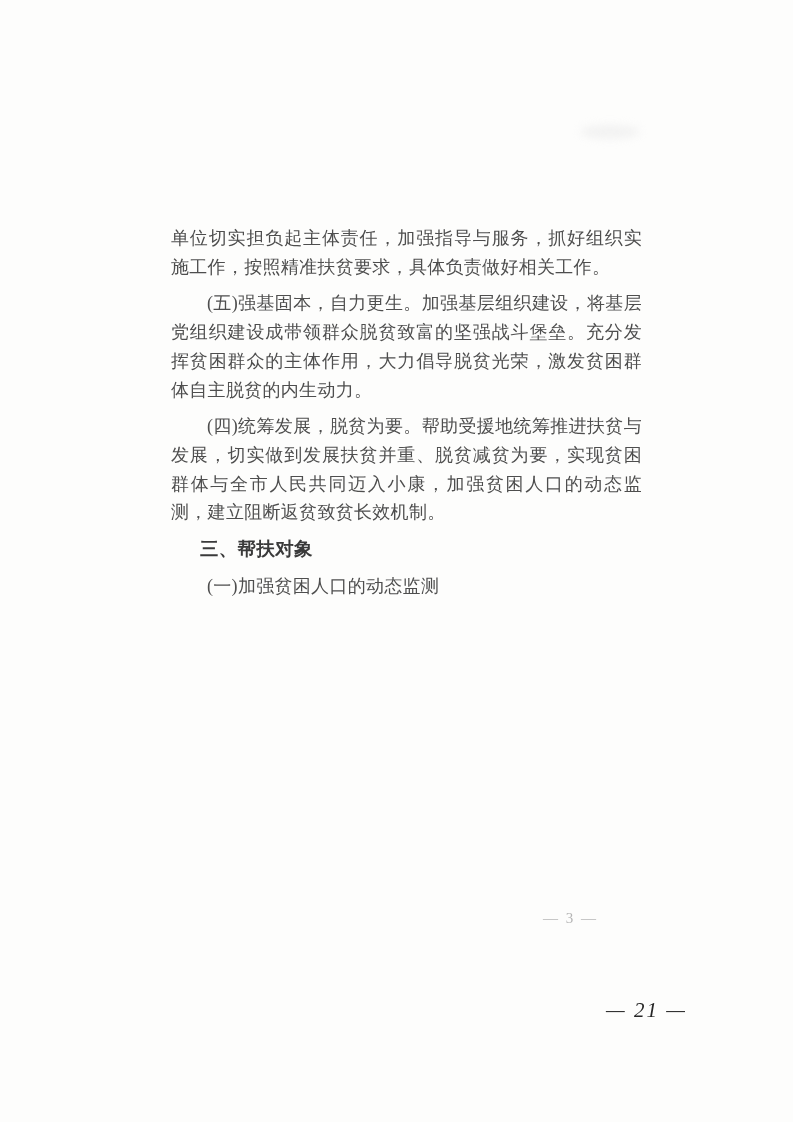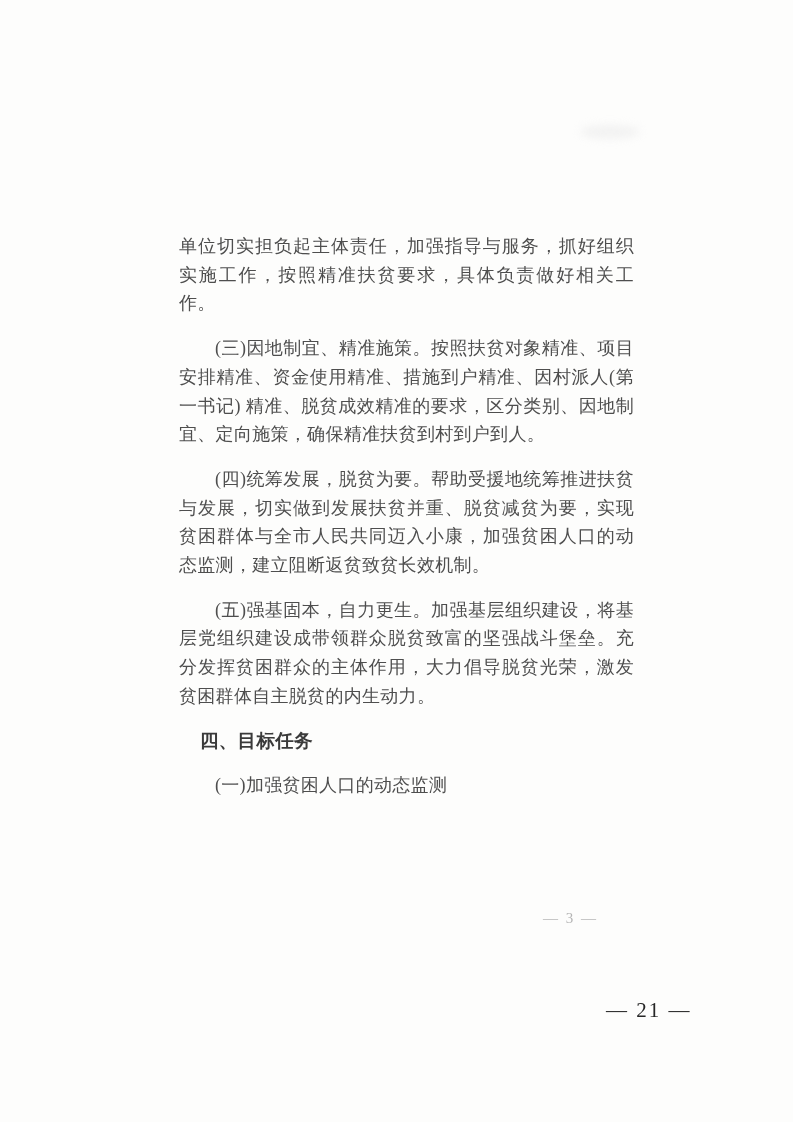--- a/index.html
+++ b/index.html
@@ -31,21 +31,21 @@
     left: 163px;
     top: 216px;
     width: 487px;
     color: #4e4e4e;
     font-size: 18px;
     line-height: 28.7px;
     text-align: justify;
     letter-spacing: 0.3px;
   }
   .doc p {
-    margin: 16px;
+    margin: 8px;
     text-indent: 2em;
   }
   .doc p.cont {
     text-indent: 0;
   }
   .doc h3 {
     margin: 0;
     text-indent: 2em;
     font-size: 18.5px;
     line-height: 28.7px;
@@ -66,30 +66,30 @@
   }
   .pn-outer {
     position: absolute;
     left: 606px;
     top: 996px;
     font-size: 21px;
     line-height: 28px;
     color: #262626;
     letter-spacing: 2px;
     font-family: "Liberation Serif", "DejaVu Serif", serif;
+    font-style: italic;
   }
 </style>
 </head>
 <body>
 
 <div class="smudge"></div>
 
 <div class="doc">
   <p class="cont">单位切实担负起主体责任，加强指导与服务，抓好组织实施工作，按照精准扶贫要求，具体负责做好相关工作。</p>
-  <p>(三)因地制宜、精准施策。按照扶贫对象精准、项目安排精准、资金使用精准、措施到户精准、因村派人(第一书记) 精准、脱贫成效精准的要求，区分类别、因地制宜、定向施策，确保精准扶贫到村到户到人。</p>
+  <p>(五)强基固本，自力更生。加强基层组织建设，将基层党组织建设成带领群众脱贫致富的坚强战斗堡垒。充分发挥贫困群众的主体作用，大力倡导脱贫光荣，激发贫困群体自主脱贫的内生动力。</p>
   <p>(四)统筹发展，脱贫为要。帮助受援地统筹推进扶贫与发展，切实做到发展扶贫并重、脱贫减贫为要，实现贫困群体与全市人民共同迈入小康，加强贫困人口的动态监测，建立阻断返贫致贫长效机制。</p>
-  <p>(五)强基固本，自力更生。加强基层组织建设，将基层党组织建设成带领群众脱贫致富的坚强战斗堡垒。充分发挥贫困群众的主体作用，大力倡导脱贫光荣，激发贫困群体自主脱贫的内生动力。</p>
-  <h3>四、目标任务</h3>
+  <h3>三、帮扶对象</h3>
   <p>(一)加强贫困人口的动态监测</p>
 </div>
 
 <div class="pn-inner">— 3 —</div>
 <div class="pn-outer">— 21 —</div>
 
 </body></html>

